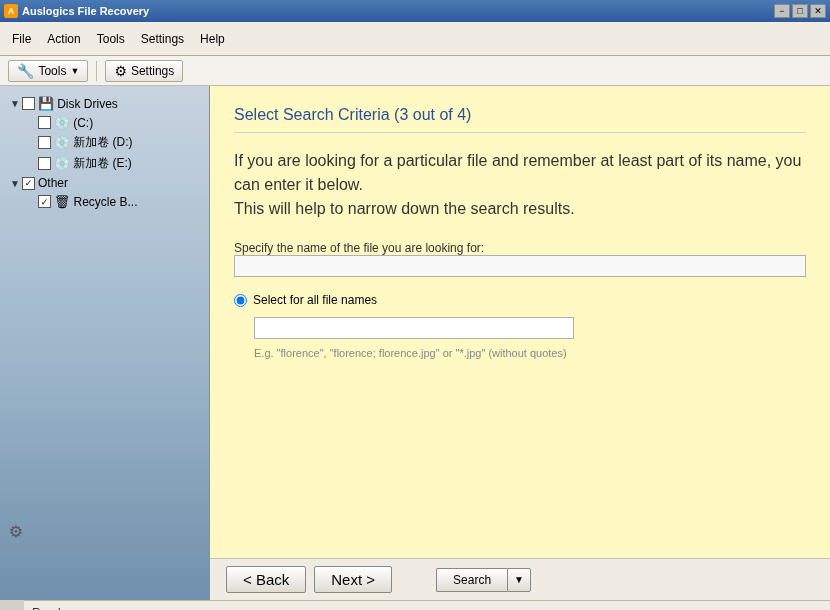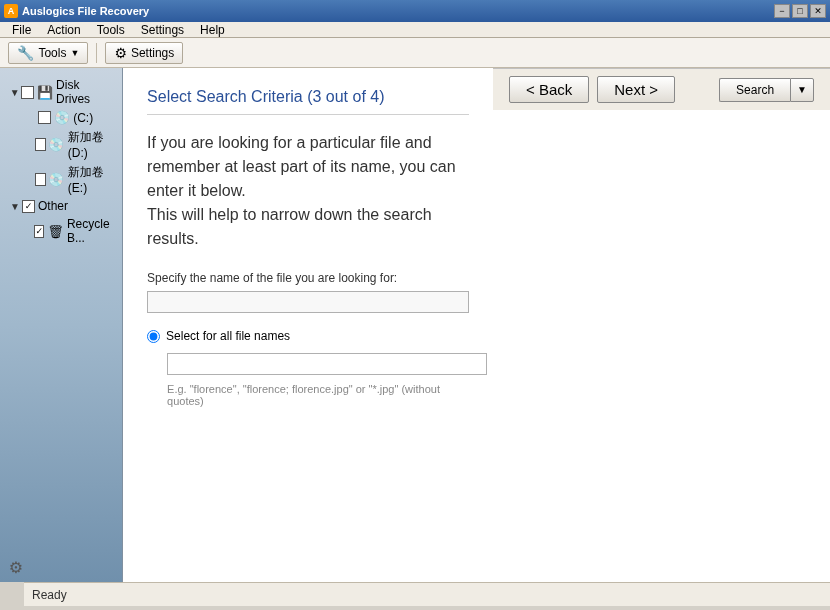--- a/index.html
+++ b/index.html
@@ -52,21 +52,21 @@
       display: flex; align-items: center; justify-content: center;
       font-size: 9px;
       cursor: pointer;
       color: #000;
     }
 
     
     .menu-bar {
       background: #f0ece4;
       border-bottom: 1px solid #b0a898;
-      height: 16px;
+      height: 34px;
       display: flex;
       align-items: center;
       padding: 0 4px;
     }
     .menu-item {
       padding: 2px 8px;
       font-size: 12px;
       cursor: pointer;
       color: #000;
     }
@@ -153,22 +153,23 @@
     .tree-label {
       font-size: 12px;
     }
     .tree-children {
       padding-left: 16px;
     }
 
     
     .content-area {
       flex: 1;
-      background: #ffffff;
-      display: flex;
+      background: #fef9c3;
+      display: flex;
+      flex-direction: column;
     }
     .content-main {
       flex: 1;
       padding: 20px 24px;
       overflow-y: auto;
     }
     .page-title {
       font-size: 16px;
       color: #2a5098;
       font-weight: normal;
@@ -178,21 +179,20 @@
     }
     .description {
       font-size: 16px;
       color: #333;
       line-height: 1.5;
       margin-bottom: 20px;
     }
     .section-label {
       font-size: 12px;
       color: #333;
-      margin-bottom: 6px;
     }
     .text-input {
       width: 100%;
       height: 22px;
       border: 1px solid #b0b0b0;
       background: #f8f8f8;
       padding: 2px 4px;
       font-size: 12px;
       margin-bottom: 16px;
     }

